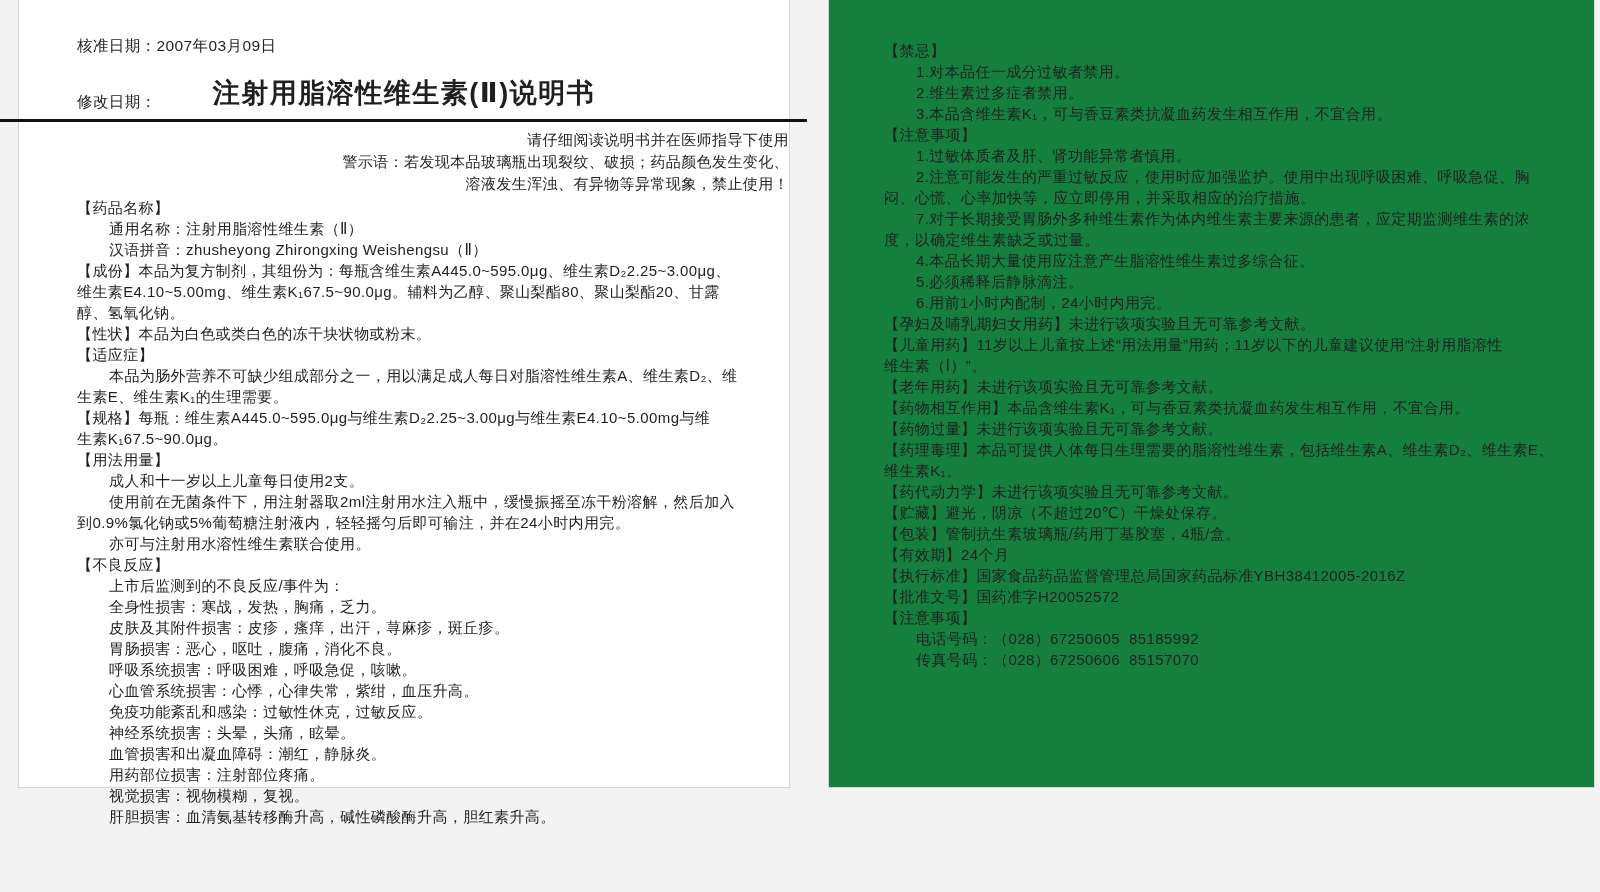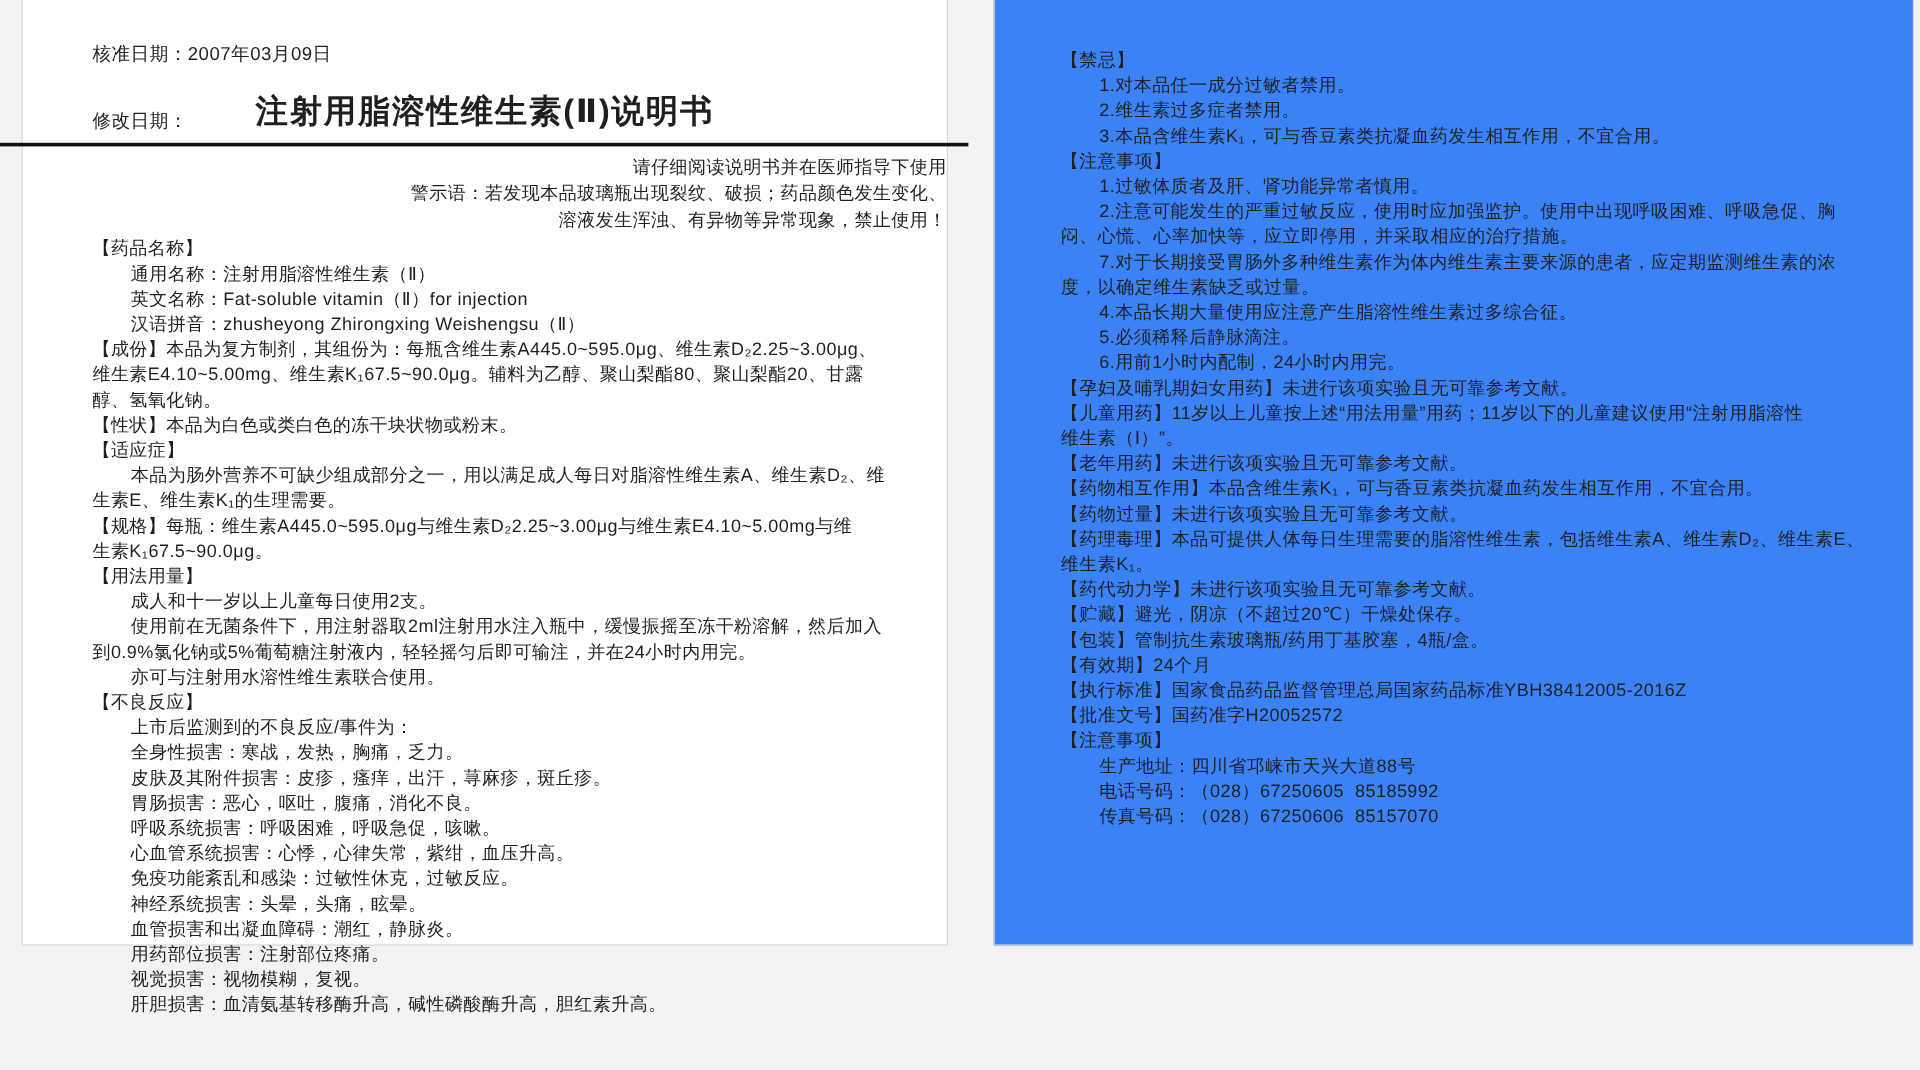--- a/index.html
+++ b/index.html
@@ -50,21 +50,20 @@
 
   <div class="notice">
     <div class="ln">请仔细阅读说明书并在医师指导下使用</div>
     <div class="ln">警示语：若发现本品玻璃瓶出现裂纹、破损；药品颜色发生变化、</div>
     <div class="ln">溶液发生浑浊、有异物等异常现象，禁止使用！</div>
   </div>
 
   <div class="body-block b1">
     <div class="ln">【药品名称】</div>
     <div class="ln ind">通用名称：注射用脂溶性维生素（Ⅱ）</div>
-    <div class="ln ind">英文名称：Fat-soluble vitamin（Ⅱ）for injection</div>
     <div class="ln ind">汉语拼音：zhusheyong Zhirongxing Weishengsu（Ⅱ）</div>
     <div class="ln">【成份】本品为复方制剂，其组份为：每瓶含维生素A445.0~595.0μg、维生素D₂2.25~3.00μg、</div>
     <div class="ln">维生素E4.10~5.00mg、维生素K₁67.5~90.0μg。辅料为乙醇、聚山梨酯80、聚山梨酯20、甘露</div>
     <div class="ln">醇、氢氧化钠。</div>
     <div class="ln">【性状】本品为白色或类白色的冻干块状物或粉末。</div>
     <div class="ln">【适应症】</div>
     <div class="ln ind">本品为肠外营养不可缺少组成部分之一，用以满足成人每日对脂溶性维生素A、维生素D₂、维</div>
     <div class="ln">生素E、维生素K₁的生理需要。</div>
     <div class="ln">【规格】每瓶：维生素A445.0~595.0μg与维生素D₂2.25~3.00μg与维生素E4.10~5.00mg与维</div>
     <div class="ln">生素K₁67.5~90.0μg。</div>
@@ -84,21 +83,21 @@
     <div class="ln ind">神经系统损害：头晕，头痛，眩晕。</div>
     <div class="ln ind">血管损害和出凝血障碍：潮红，静脉炎。</div>
     <div class="ln ind">用药部位损害：注射部位疼痛。</div>
     <div class="ln ind">视觉损害：视物模糊，复视。</div>
     <div class="ln ind">肝胆损害：血清氨基转移酶升高，碱性磷酸酶升高，胆红素升高。</div>
   </div>
 </div>
 
 <div class="rule" style="background: rgb(17, 17, 17);"></div>
 
-<div class="page page2" style="background: #3b82f6; border-color: rgb(214, 214, 214);">
+<div class="page page2" style="background: #15803d; border-color: rgb(214, 214, 214);">
   <div class="body-block b2">
     <div class="ln">【禁忌】</div>
     <div class="ln ind">1.对本品任一成分过敏者禁用。</div>
     <div class="ln ind">2.维生素过多症者禁用。</div>
     <div class="ln ind">3.本品含维生素K₁，可与香豆素类抗凝血药发生相互作用，不宜合用。</div>
     <div class="ln">【注意事项】</div>
     <div class="ln ind">1.过敏体质者及肝、肾功能异常者慎用。</div>
     <div class="ln ind">2.注意可能发生的严重过敏反应，使用时应加强监护。使用中出现呼吸困难、呼吸急促、胸</div>
     <div class="ln">闷、心慌、心率加快等，应立即停用，并采取相应的治疗措施。</div>
     <div class="ln ind">7.对于长期接受胃肠外多种维生素作为体内维生素主要来源的患者，应定期监测维生素的浓</div>
@@ -114,17 +113,16 @@
     <div class="ln">【药物过量】未进行该项实验且无可靠参考文献。</div>
     <div class="ln">【药理毒理】本品可提供人体每日生理需要的脂溶性维生素，包括维生素A、维生素D₂、维生素E、</div>
     <div class="ln">维生素K₁。</div>
     <div class="ln">【药代动力学】未进行该项实验且无可靠参考文献。</div>
     <div class="ln">【贮藏】避光，阴凉（不超过20℃）干燥处保存。</div>
     <div class="ln">【包装】管制抗生素玻璃瓶/药用丁基胶塞，4瓶/盒。</div>
     <div class="ln">【有效期】24个月</div>
     <div class="ln">【执行标准】国家食品药品监督管理总局国家药品标准YBH38412005-2016Z</div>
     <div class="ln">【批准文号】国药准字H20052572</div>
     <div class="ln">【注意事项】</div>
-    <div class="ln ind">生产地址：四川省邛崃市天兴大道88号</div>
     <div class="ln ind">电话号码：（028）67250605  85185992</div>
     <div class="ln ind">传真号码：（028）67250606  85157070</div>
   </div>
 </div>
 
 </body></html>

